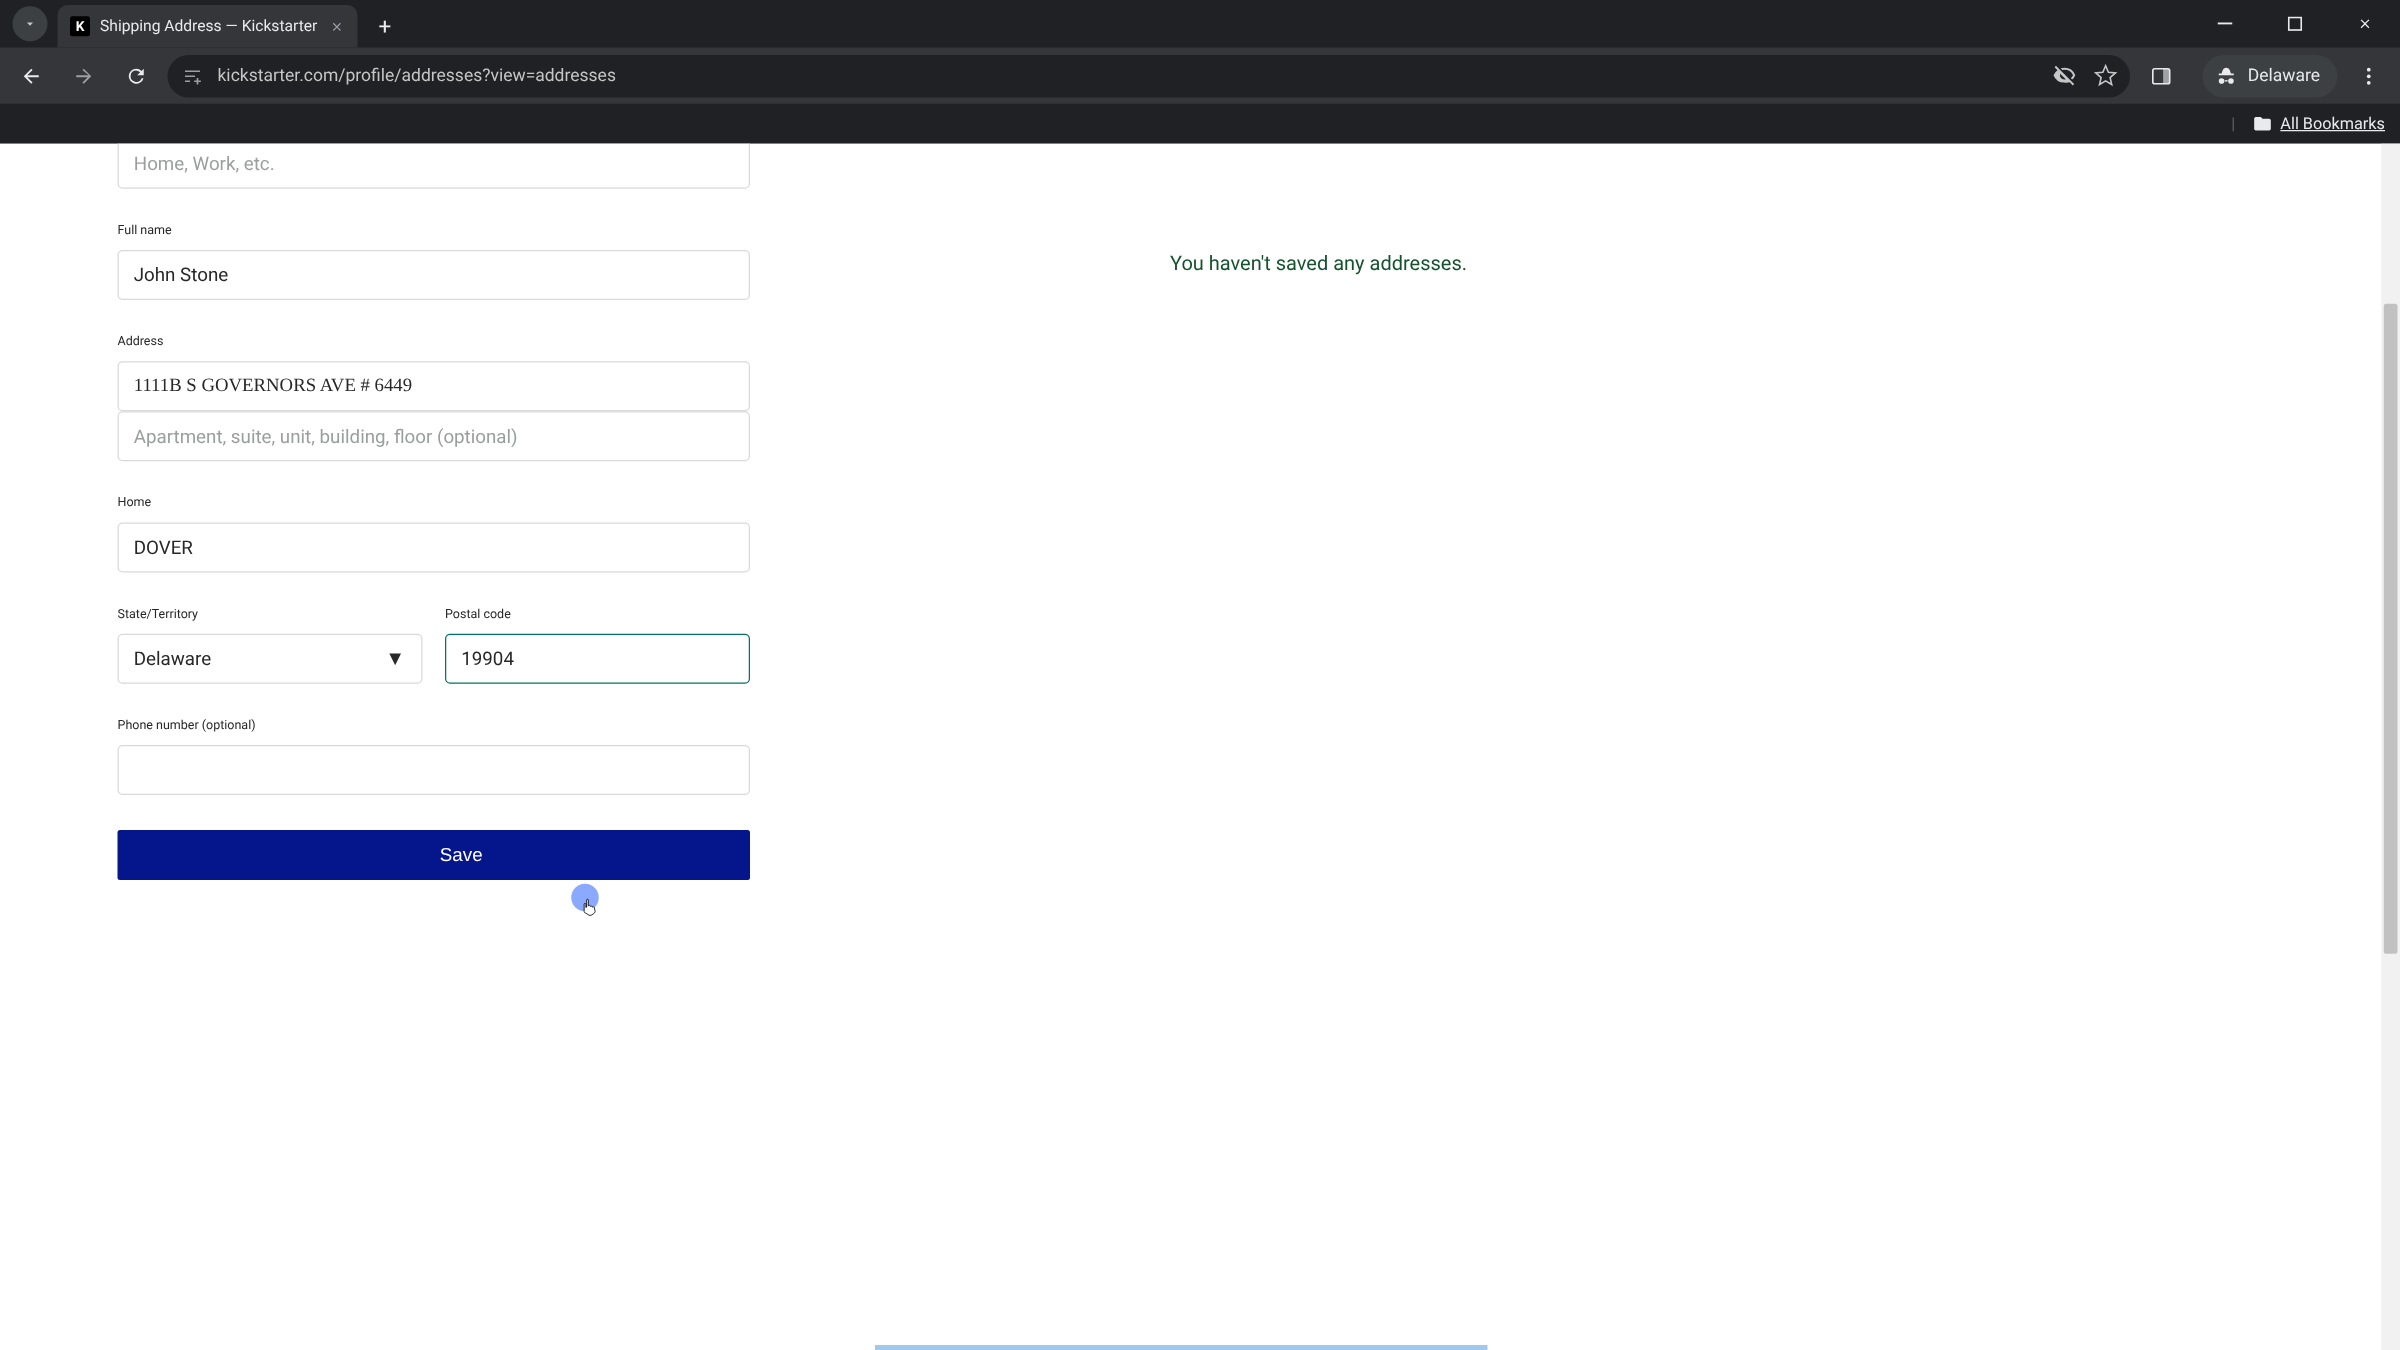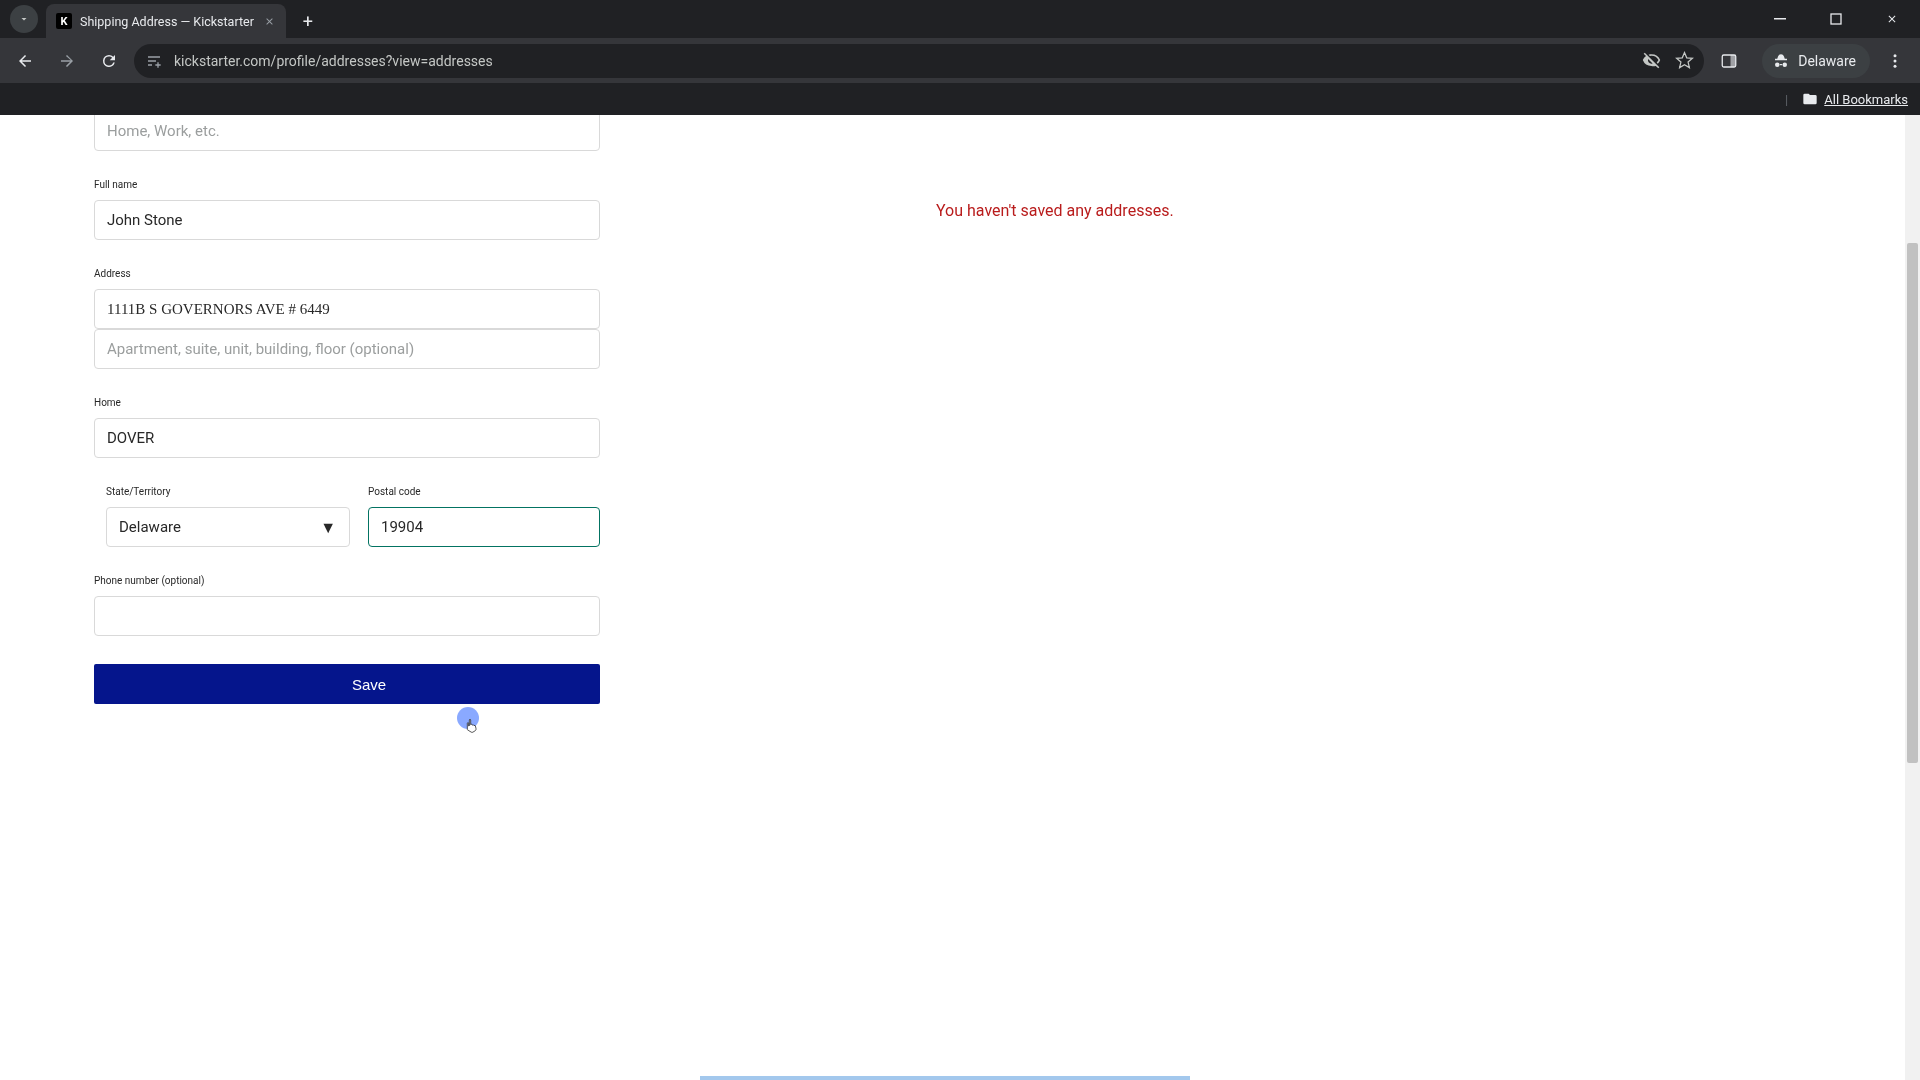--- a/index.html
+++ b/index.html
@@ -189,21 +189,21 @@
   .form-area {
     position: absolute;
     left: 94px;
     top: 0;
     width: 506px;
   }
   .side-msg {
     position: absolute;
     left: 936px;
     top: 86px;
-    color: #b91c1c;
+    color: #14532d;
     font-size: 16px;
   }
 
   .form-group { margin-bottom: 28px; }
   .label {
     font-size: 10px;
     color: #282828;
     margin-bottom: 10px;
     display: block;
   }
@@ -232,21 +232,21 @@
   .ks-select {
     appearance: none;
     -webkit-appearance: none;
     padding-right: 32px;
   }
 
   .two-col {
     display: flex;
     gap: 18px;
   }
-  .two-col .col-a { flex: 0 0 244px; margin-left: 12px; }
+  .two-col .col-a { flex: 0 0 244px; }
   .two-col .col-b { flex: 1; }
 
   .save-btn {
     width: 100%;
     height: 40px;
     background: #05158c;
     color: #fff;
     font-size: 15px;
     border: none;
     border-radius: 2px;

